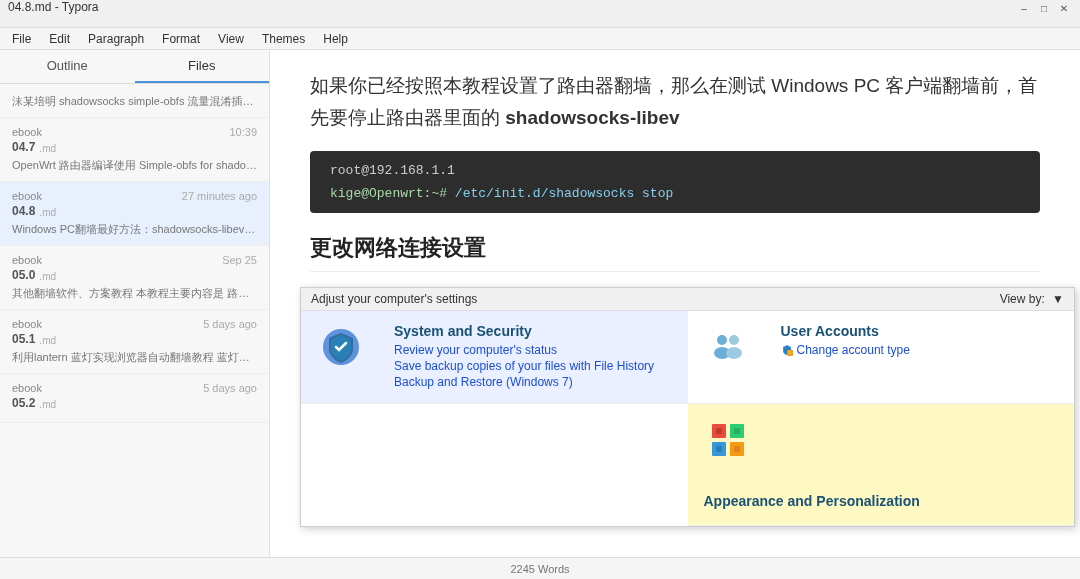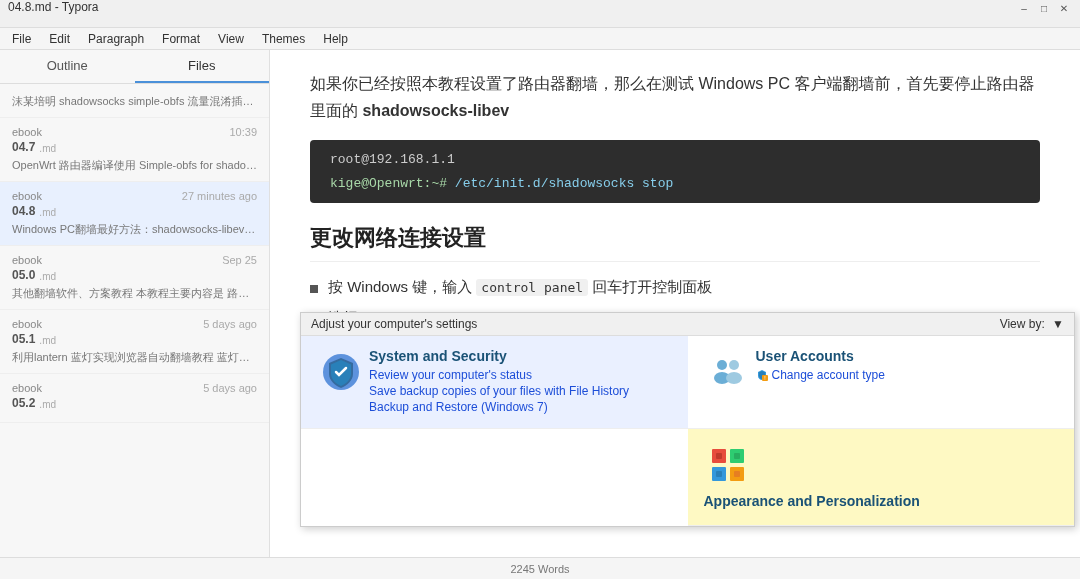--- a/index.html
+++ b/index.html
@@ -151,21 +151,21 @@
     
     .content-area {
       flex: 1;
       overflow-y: auto;
       padding: 20px 40px;
       background: #fff;
       position: relative;
     }
 
     .content-text {
-      font-size: 16px;
+      font-size: 19px;
       line-height: 1.7;
       color: #333;
       margin-bottom: 16px;
     }
 
     .code-block {
       background: #2d2d2d;
       border-radius: 4px;
       padding: 8px 20px;
       margin-bottom: 8px;
@@ -239,21 +239,21 @@
       border-bottom: 1px solid #ddd;
     }
     .cp-body {
       display: grid;
       grid-template-columns: 1fr 1fr;
       gap: 0;
     }
     .cp-item {
       display: flex;
       align-items: flex-start;
-      gap: 4px;
+      gap: 29px;
       padding: 12px 16px;
       border-bottom: 1px solid #eee;
     }
     .cp-item:nth-child(odd) { background: #eaf0ff; }
     .cp-item:nth-child(even) { background: #fff; }
     .cp-icon {
       width: 48px;
       height: 48px;
       flex-shrink: 0;
       display: flex;

